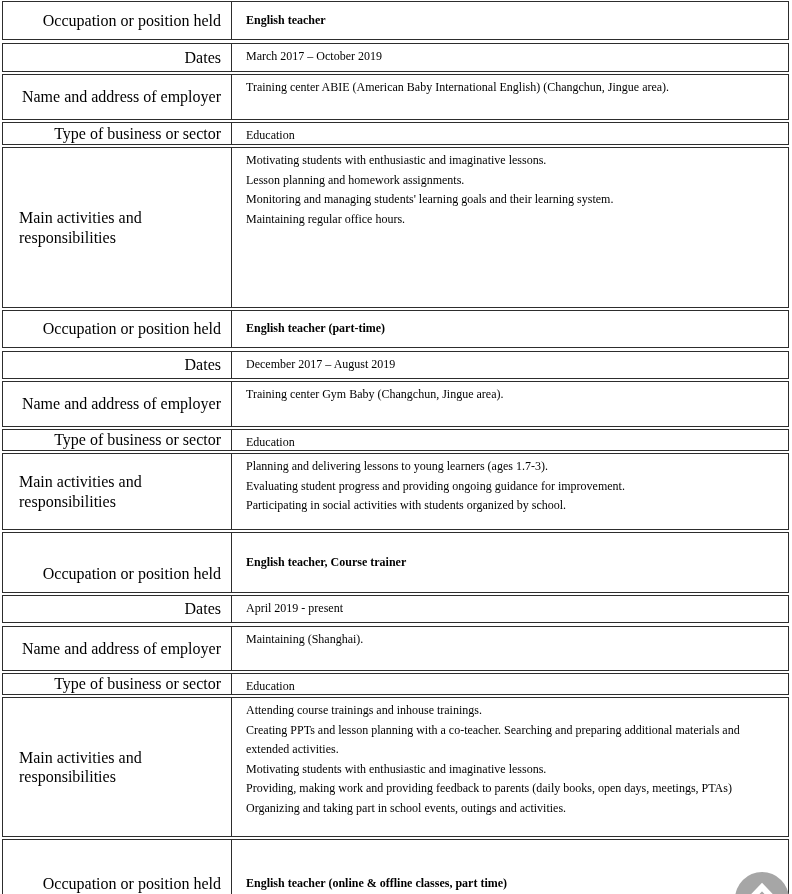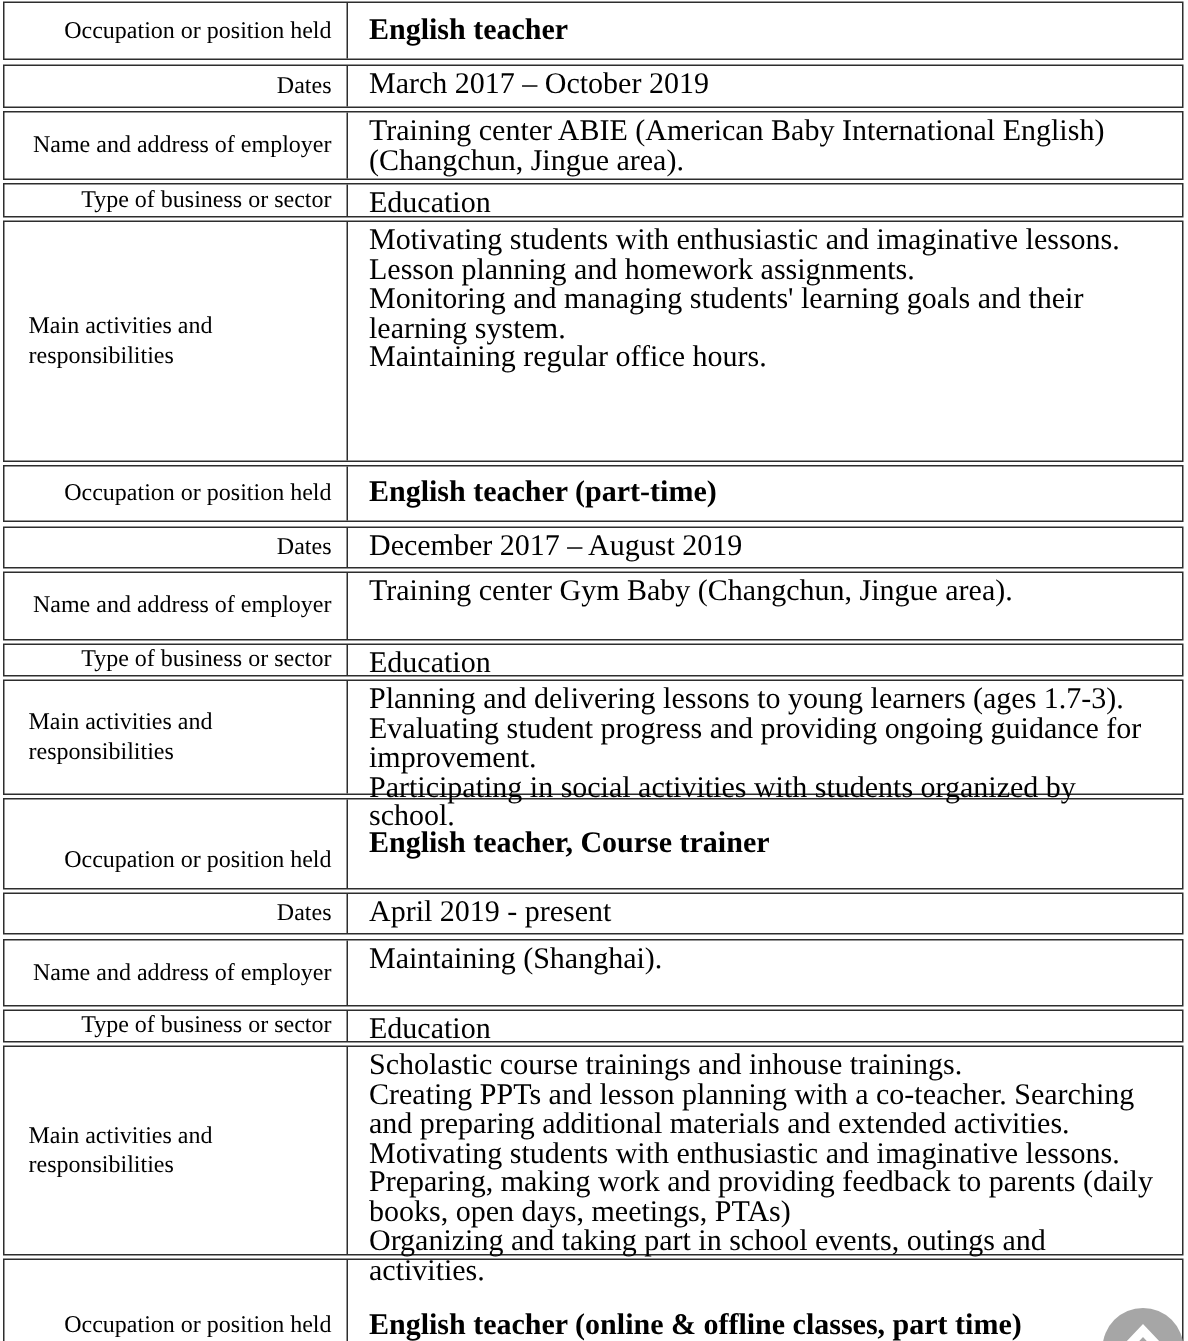--- a/index.html
+++ b/index.html
@@ -19,21 +19,21 @@
     flex:0 0 229px; width:229px; box-sizing:border-box;
     border-right:1px solid #2d2d2d;
     display:flex; align-items:center; justify-content:flex-end;
     text-align:left; padding:0 10px 0 16px;
     font-size:16px; line-height:19.5px;
   }
   .cell-label.label-low { align-items:flex-end; padding-bottom:9px; }
   .cell-value {
     flex:1 1 auto; box-sizing:border-box;
     padding:3px 10px 0 14px;
-    font-size:20px; line-height:19.5px;
+    font-size:12px; line-height:19.5px;
   }
   .row.vcenter-value .cell-value {
     display:flex; flex-direction:column; justify-content:center; padding-top:0;
   }
   .cell-value.bold { font-weight:bold; }
   
   .h39{height:39px} .h29{height:29px} .h46{height:46px} .h23{height:23px}
   .h161{height:161px} .h38{height:38px} .h28{height:28px} .h22{height:22px}
   .h77{height:77px} .h61{height:61px} .h45{height:45px} .h140{height:140px}
   .h90{height:90px}
@@ -124,24 +124,24 @@
   </div>
 
   <div class="row h22">
     <div class="cell-label">Type of business or sector</div>
     <div class="cell-value">Education</div>
   </div>
 
   <div class="row h140">
     <div class="cell-label">Main activities and responsibilities</div>
     <div class="cell-value">
-        <div>Scholastic course trainings and inhouse trainings.</div>
+        <div>Attending course trainings and inhouse trainings.</div>
         <div>Creating PPTs and lesson planning with a co-teacher. Searching and preparing additional materials and extended activities.</div>
         <div>Motivating students with enthusiastic and imaginative lessons.</div>
-        <div>Preparing, making work and providing feedback to parents (daily books, open days, meetings, PTAs)</div>
+        <div>Providing, making work and providing feedback to parents (daily books, open days, meetings, PTAs)</div>
         <div>Organizing and taking part in school events, outings and activities.</div>
       </div>
   </div>
 
   <div class="row h90 vcenter-value">
     <div class="cell-label">Occupation or position held</div>
     <div class="cell-value bold">English teacher (online &amp; offline classes, part time)</div>
   </div>
 
 </div>

